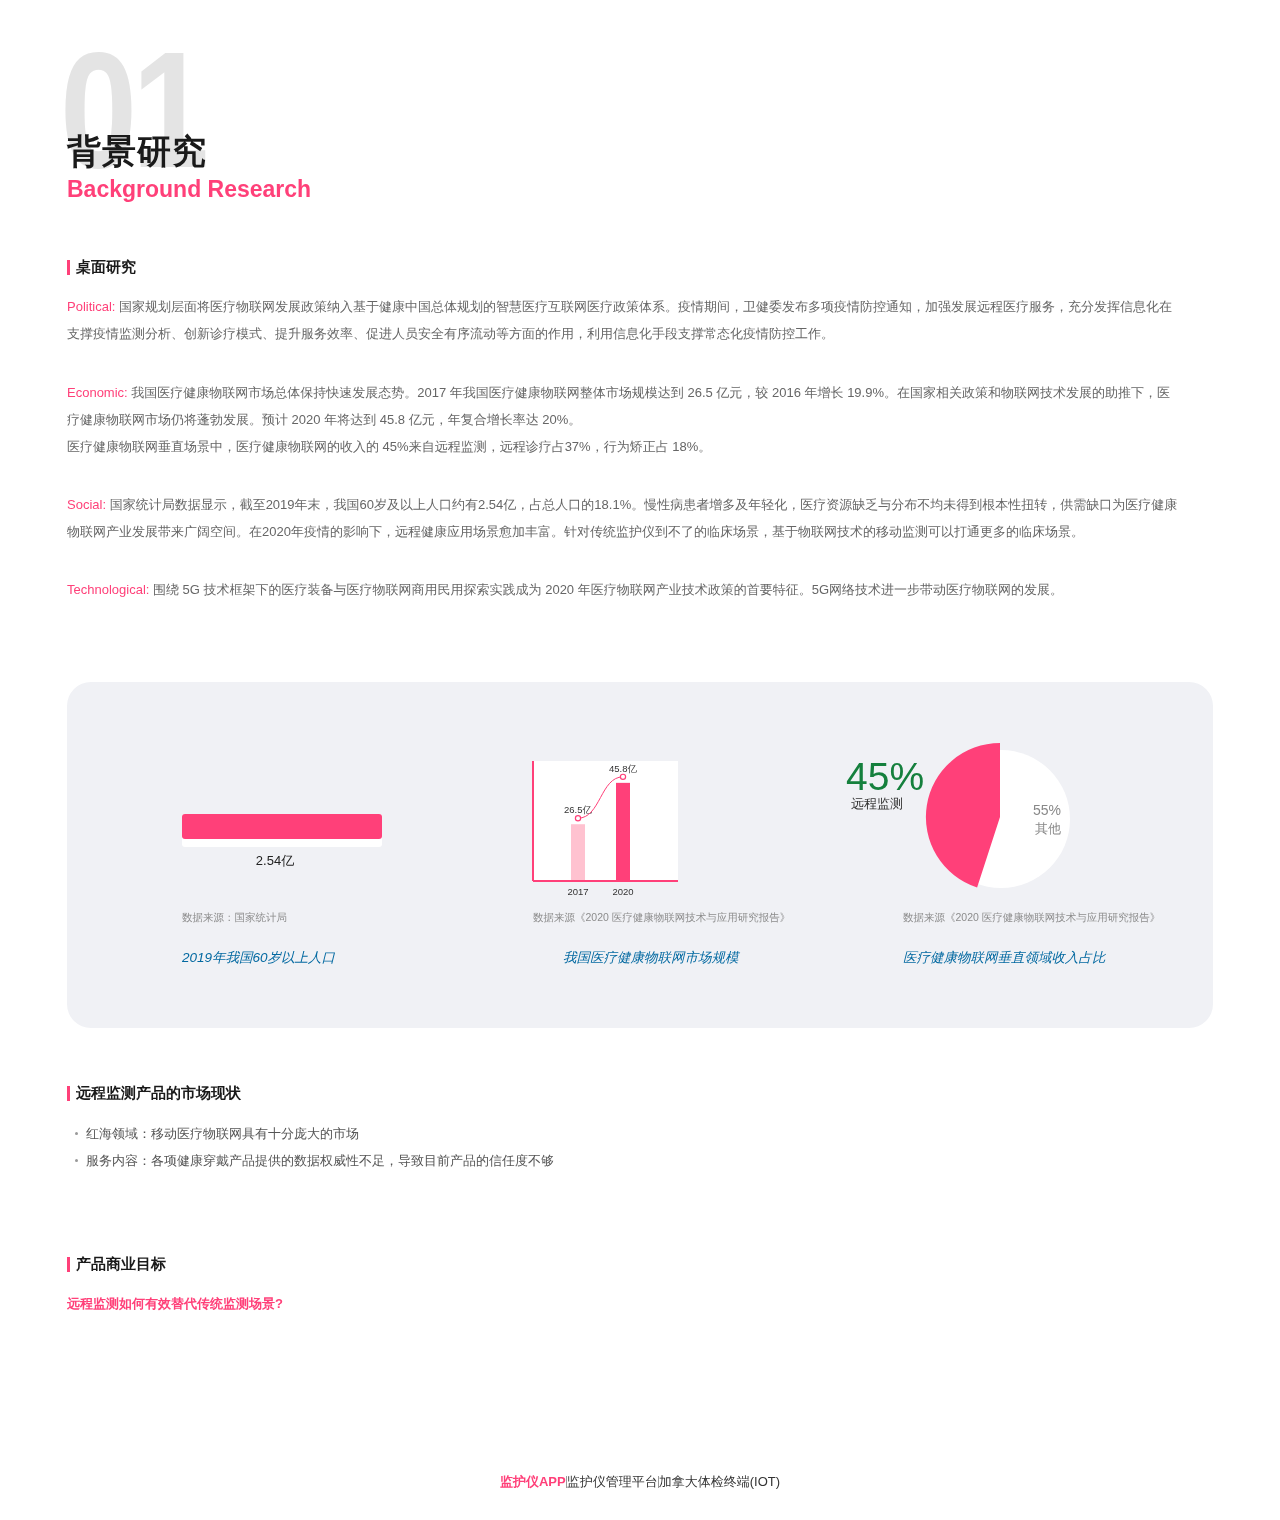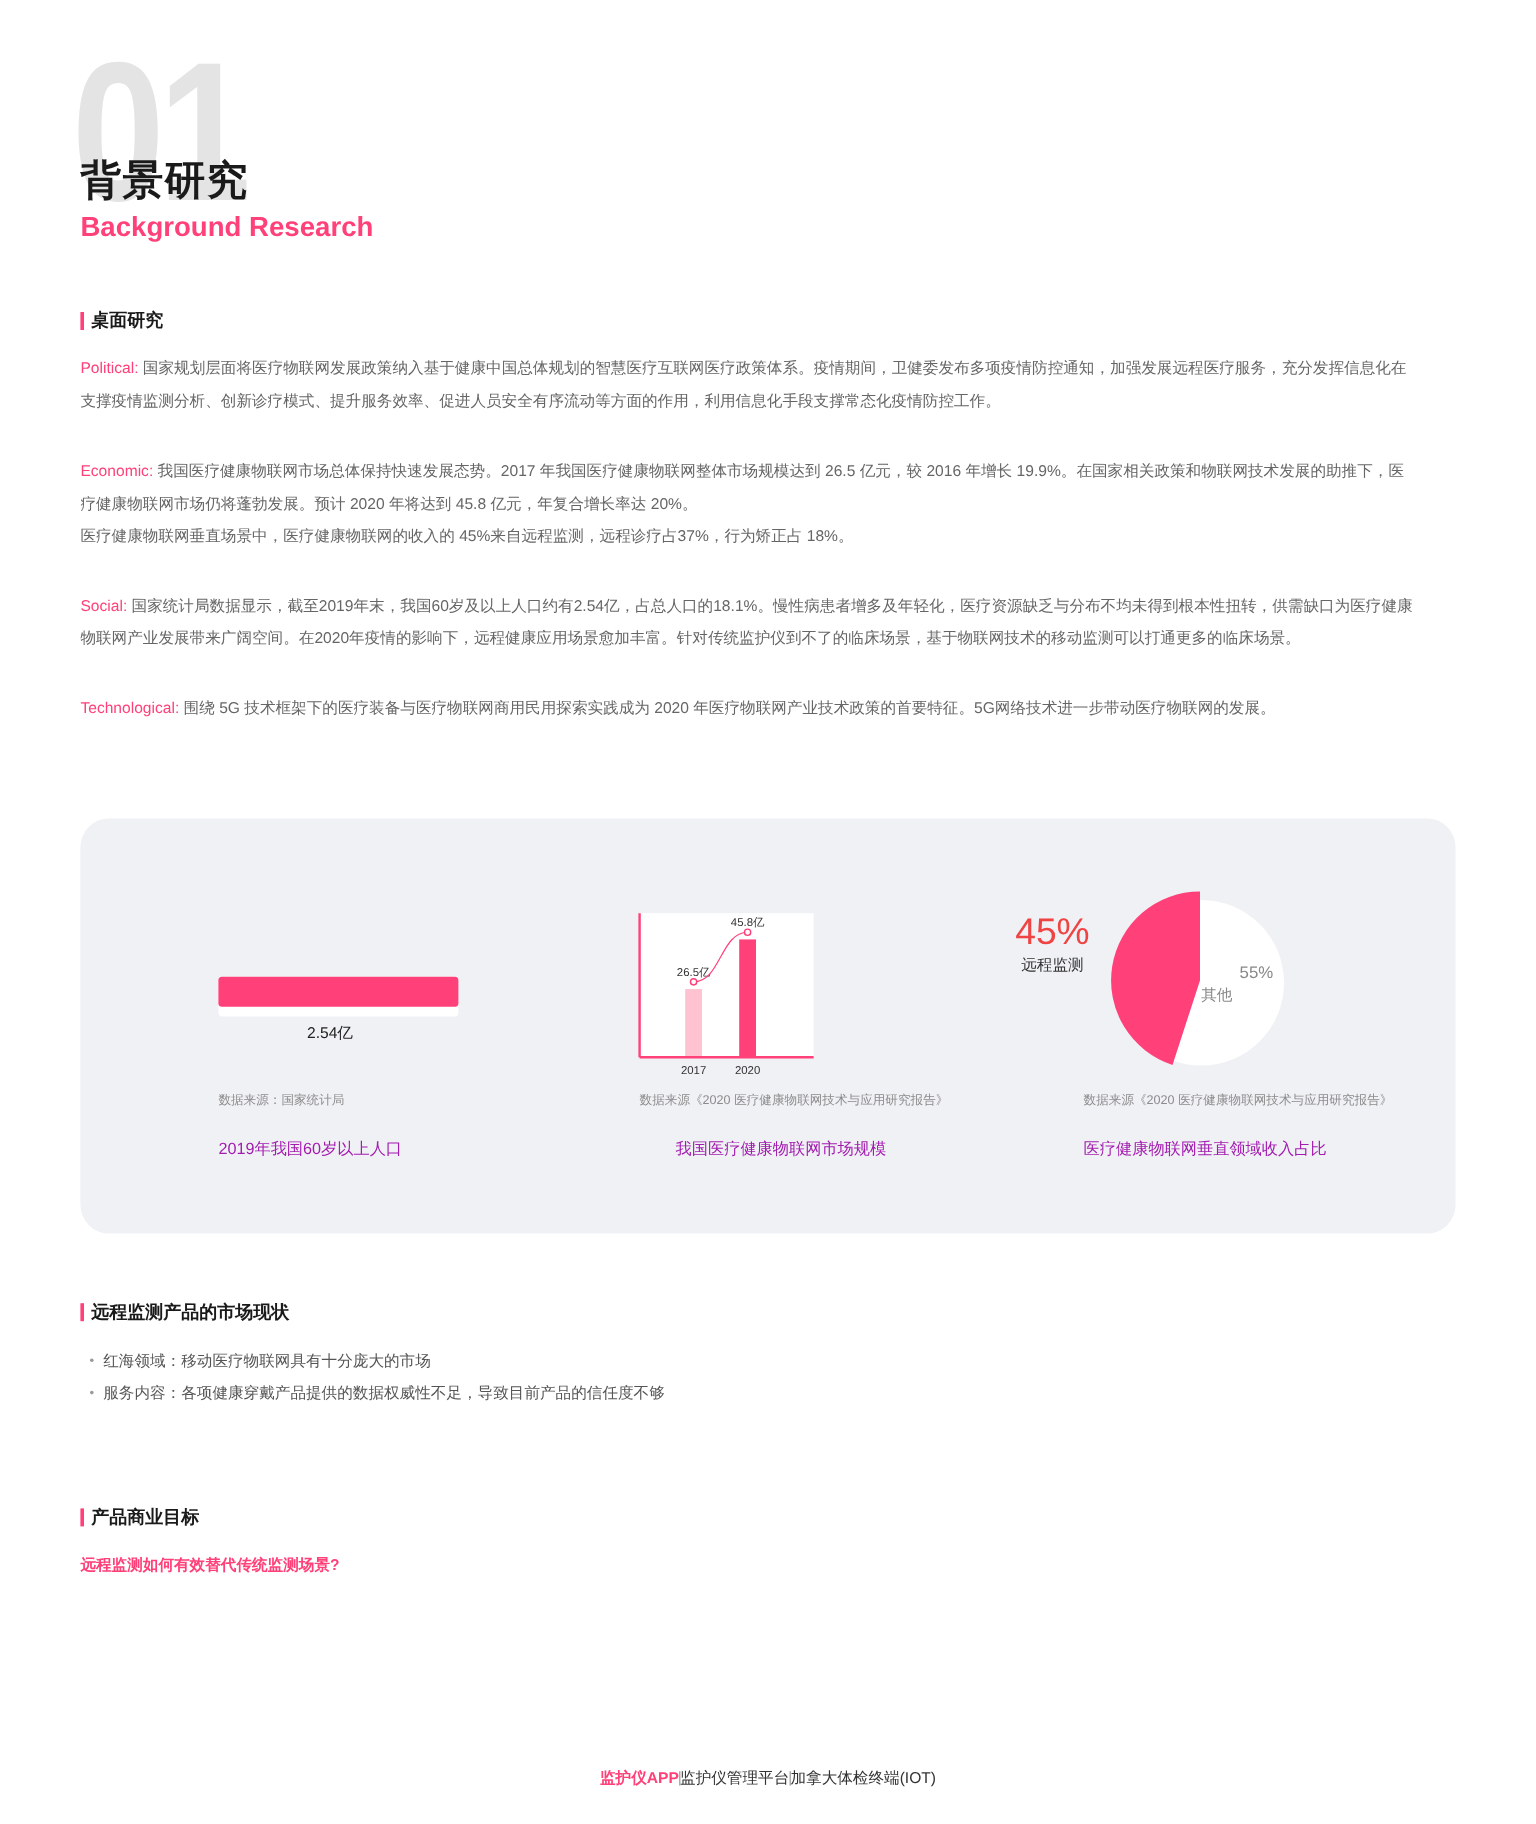--- a/index.html
+++ b/index.html
@@ -59,30 +59,30 @@
   .para .line { display: block; white-space: nowrap; }
   .para .label { color: #ff4079; }
 
   
   .panel {
     position: absolute; left: 67px; top: 682px;
     width: 1146px; height: 346px;
     background: #f0f1f5; border-radius: 24px;
   }
   .src { position: absolute; top: 909px; font-size: 10.5px; line-height: 16px; color: #8c8c8c; white-space: nowrap; }
-  .cap { position: absolute; top: 949px; font-size: 13.5px; line-height: 18px; color: #a21caf; white-space: nowrap; }
+  .cap { position: absolute; top: 949px; font-size: 13.5px; line-height: 18px; color: #0369a1; white-space: nowrap; font-style: italic; }
 
   .pop-track { position: absolute; left: 182px; top: 814px; width: 200px; height: 33px; background: #ffffff; border-radius: 3px; }
   .pop-fill  { position: absolute; left: 182px; top: 814px; width: 200px; height: 25px; background: #ff4079; border-radius: 3px; }
   .pop-value { position: absolute; left: 182px; top: 852px; width: 186px; text-align: center; font-size: 13px; line-height: 18px; color: #222222; }
 
-  .pie-big { position: absolute; left: 846px; top: 760px; font-size: 31px; line-height: 34px; color: #ef4444; white-space: nowrap; }
+  .pie-big { position: absolute; left: 846px; top: 760px; font-size: 39px; line-height: 34px; color: #15803d; white-space: nowrap; }
   .pie-big-label { position: absolute; left: 851px; top: 795px; font-size: 13px; line-height: 18px; color: #333333; white-space: nowrap; }
   .pie-other-val { position: absolute; left: 1001px; top: 801px; width: 60px; text-align: right; font-size: 14px; line-height: 18px; color: #888888; }
-  .pie-other-label { position: absolute; left: 1001px; top: 820px; width: 60px; text-align: left; font-size: 13px; line-height: 18px; color: #888888; }
+  .pie-other-label { position: absolute; left: 1001px; top: 820px; width: 60px; text-align: right; font-size: 13px; line-height: 18px; color: #888888; }
 
   
   .bullets { position: absolute; left: 67px; top: 1120px; list-style: none; }
   .bullets li {
     display: flex; align-items: center;
     height: 27px; font-size: 13px; color: #555555; white-space: nowrap;
   }
   .bullets .dot { width: 3px; height: 3px; border-radius: 50%; background: #999999; margin: 0 8px 0 8px; }
 
   .goal-q { position: absolute; left: 67px; top: 1295px; font-size: 13px; line-height: 18px; font-weight: bold; color: #ff4079; white-space: nowrap; }

